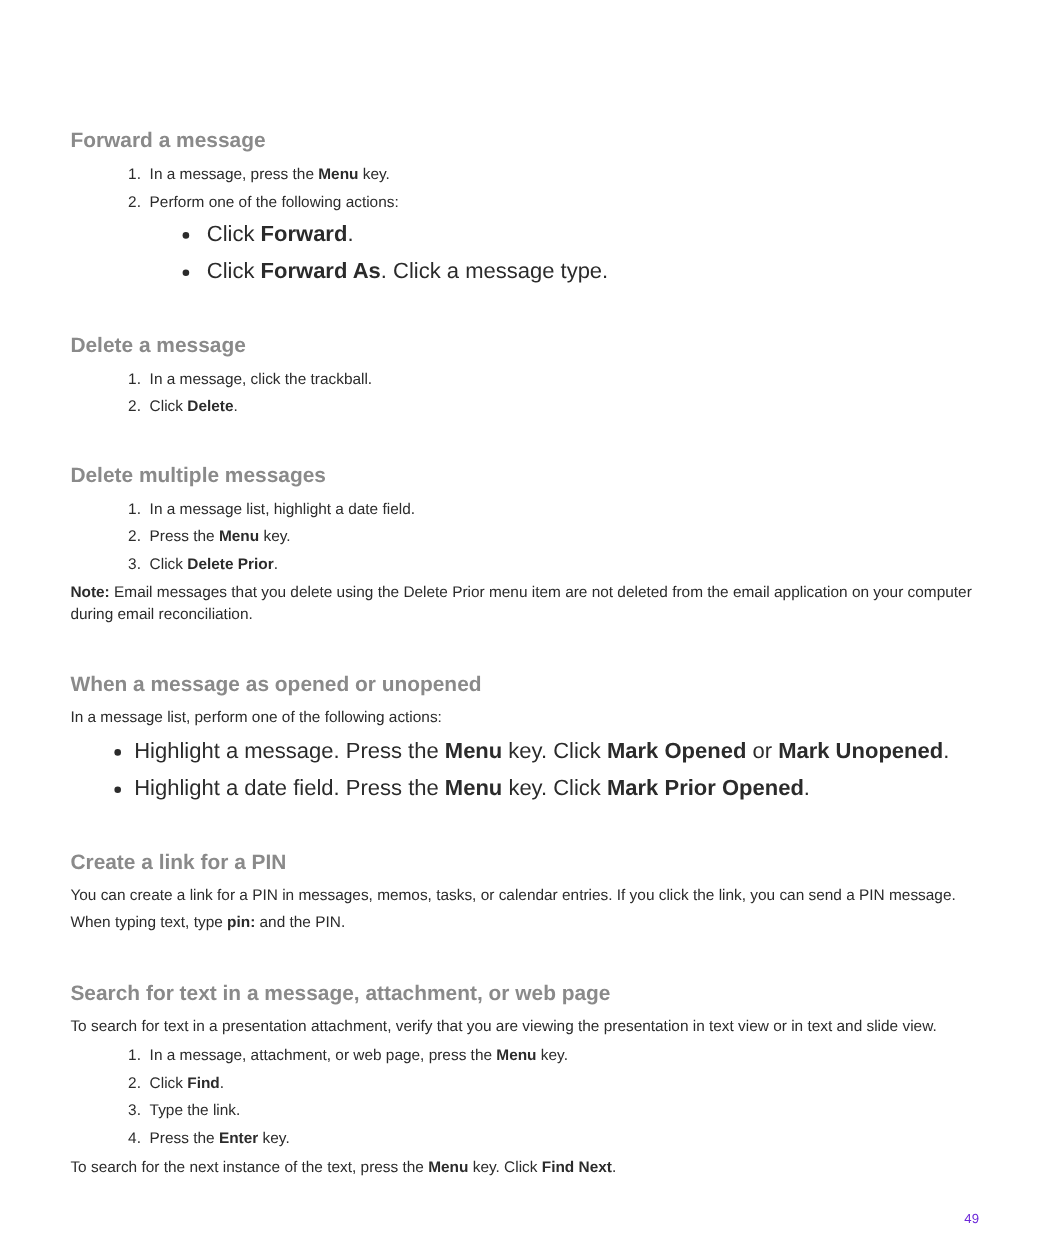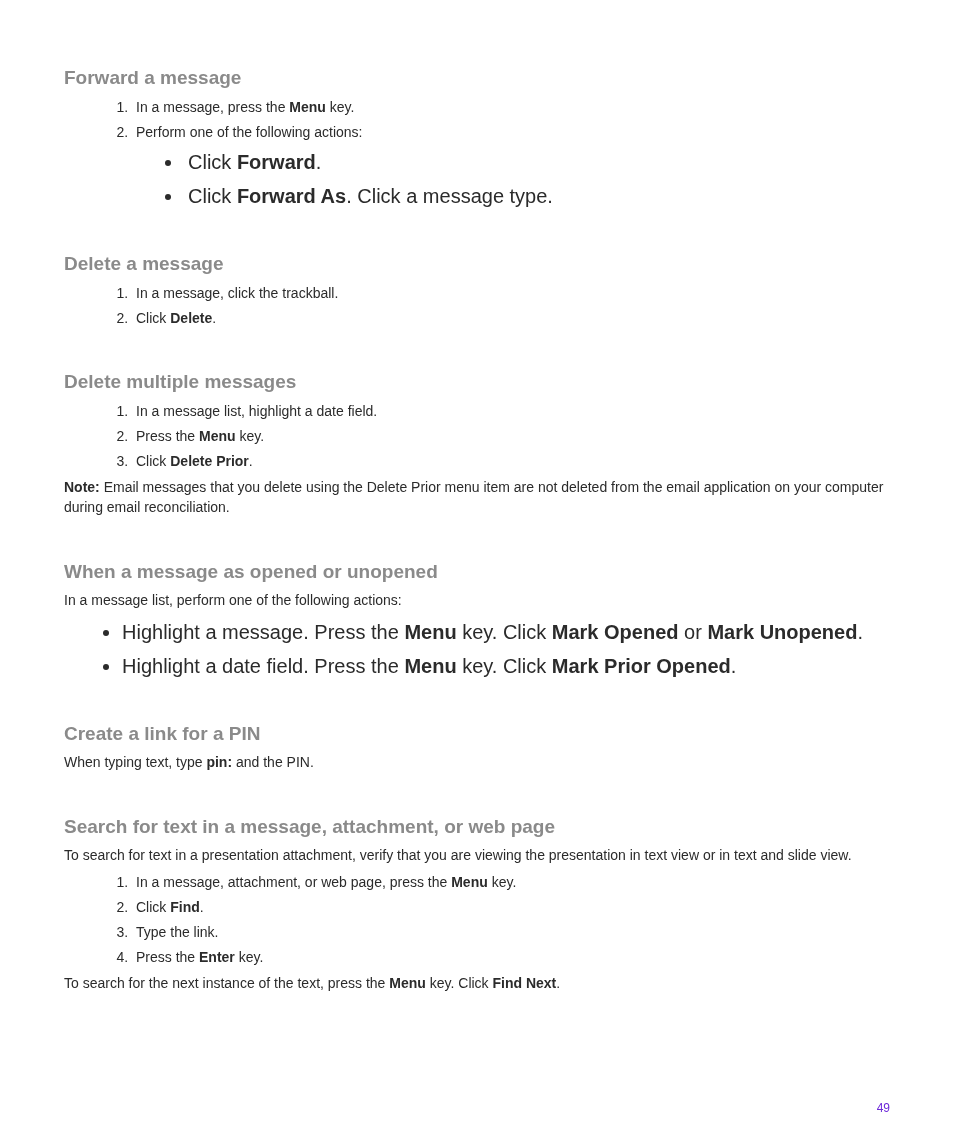--- a/index.html
+++ b/index.html
@@ -6,21 +6,21 @@
     font-family: Arial, Helvetica, sans-serif;
     margin: 0;
     padding: 0;
     color: #2b2b2b;
     background: #ffffff;
   }
   .page {
     width: 954px;
     height: 1145px;
     box-sizing: border-box;
-    padding: 67px 64px 40px 64px;
+    padding: 118px 64px 40px 64px;
     position: relative;
   }
   h2 {
     font-size: 19px;
     font-weight: bold;
     color: #8a8a8a;
     margin: 24px 0 8px 0;
   }
   h2.first {
     margin-top: 0;
@@ -106,20 +106,21 @@
   <h2>When a message as opened or unopened</h2>
   <p>In a message list, perform one of the following actions:</p>
   <ul class="top-bullets">
     <li><span>Highlight a message. Press the </span><span class="b">Menu</span><span> key. Click </span><span class="b">Mark Opened</span><span> or </span><span class="b">Mark Unopened</span><span>.</span></li>
     <li><span>Highlight a date field. Press the </span><span class="b">Menu</span><span> key. Click </span><span class="b">Mark Prior Opened</span><span>.</span></li>
   </ul>
 
   <div class="spacer"></div>
 
   <h2>Create a link for a PIN</h2>
+  <p>You can create a link for a PIN in messages, memos, tasks, or calendar entries. If you click the link, you can send a PIN message.</p>
   <p><span>When typing text, type </span><span class="b">pin:</span><span> and the PIN.</span></p>
 
   <div class="spacer"></div>
 
   <h2>Search for text in a message, attachment, or web page</h2>
   <p>To search for text in a presentation attachment, verify that you are viewing the presentation in text view or in text and slide view.</p>
   <ol>
     <li><span>In a message, attachment, or web page, press the </span><span class="b">Menu</span><span> key.</span></li>
     <li><span>Click </span><span class="b">Find</span><span>.</span></li>
     <li>Type the link.</li>

